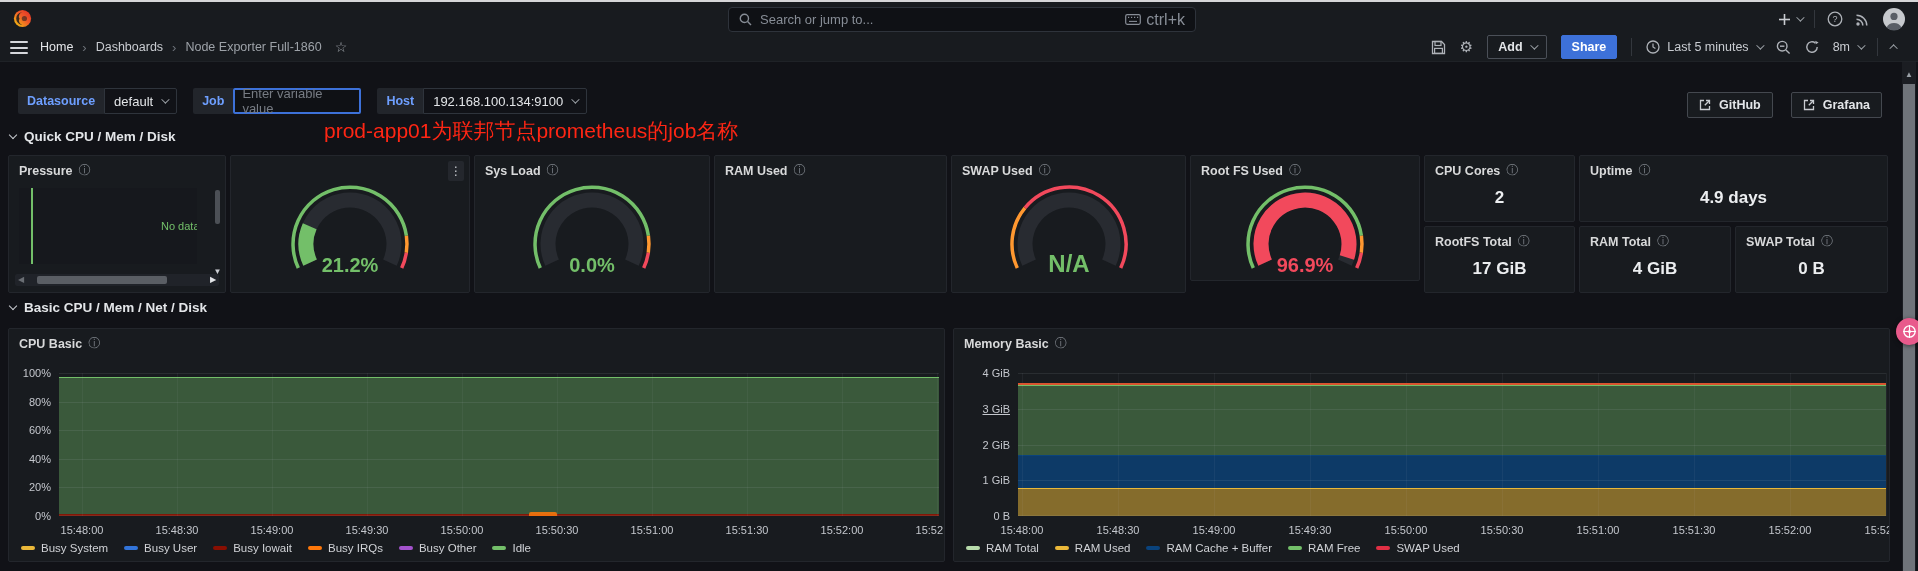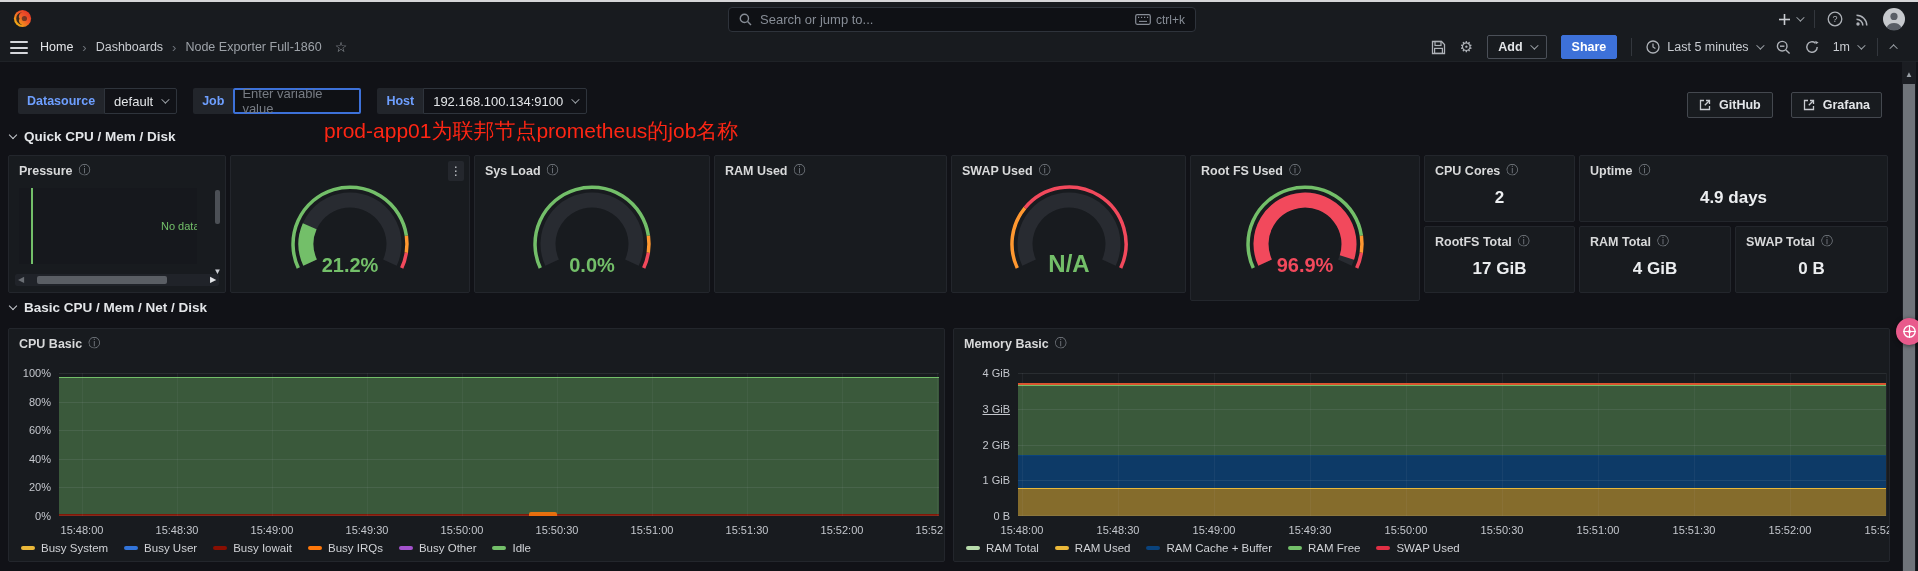--- a/index.html
+++ b/index.html
@@ -5,21 +5,21 @@
 *{margin:0;padding:0;box-sizing:border-box}
 html,body{background:#000}
 body{font-family:"Liberation Sans","DejaVu Sans",sans-serif;-webkit-font-smoothing:antialiased}
 .screen{position:relative;width:1918px;height:571px;background:#111217;overflow:hidden;color:#d8d9da;font-size:13px}
 .topstrip{position:absolute;left:0;top:0;width:100%;height:2px;background:#d6d6d8;z-index:5}
 .topnav{position:absolute;left:0;top:2px;width:100%;height:30px;background:#181b1f}
 .toolbar{position:absolute;left:0;top:32px;width:100%;height:30px;background:#181b1f;border-bottom:1px solid #1f2227}
 .logo{position:absolute;left:13px;top:7px;width:19px;height:19px}
 .searchbox{position:absolute;left:728px;top:5px;width:468px;height:25px;background:#0f1115;border:1px solid #2e333b;border-radius:4px;display:flex;align-items:center;padding:0 10px;color:#878d96}
 .searchbox .ph{margin-left:8px;font-size:13px;flex:1;text-align:left}
-.kshort{display:flex;align-items:center;gap:5px;color:#878d96;font-size:12px}
+.kshort{display:flex;align-items:center;gap:5px;color:#878d96;font-size:16px}
 .nav-right{position:absolute;right:12px;top:4px;height:26px;display:flex;align-items:center;gap:12px}
 .vdiv{width:1px;height:18px;background:#33373d}
 .chev{display:inline-block;width:6px;height:6px;border-right:1.5px solid #9da2a8;border-bottom:1.5px solid #9da2a8;transform:rotate(45deg) translateY(-2px)}
 .chev-up{transform:rotate(-135deg) translateY(-2px)}
 .hamburger{position:absolute;left:10px;top:9px;width:18px;height:13px;display:flex;flex-direction:column;justify-content:space-between;cursor:pointer}
 .hamburger i{display:block;height:2px;background:#d5d7db;border-radius:1px}
 .breadcrumb{position:absolute;left:40px;top:0;height:30px;display:flex;align-items:center;gap:9px;font-size:12.5px}
 .bc-sep{color:#6e737a;font-size:13px}
 .bc-home{color:#e3e5e8;font-weight:500}
 .bc-mid{color:#c9ccd1}
@@ -204,21 +204,21 @@
             <line x1="4" y1="6.2" x2="8.4" y2="6.2" stroke="#aeb2b8" stroke-width="1.4"></line>
           </svg>
       </span>
       <span class="tb-icon">
         <svg width="14" height="14" viewBox="0 0 14 14">
             <path d="M12.2 7 A5.2 5.2 0 1 1 10.4 3.1" fill="none" stroke="#aeb2b8" stroke-width="1.4"></path>
             <polygon points="10.2,0.8 10.8,4.3 13.6,2.6" fill="#aeb2b8"></polygon>
           </svg>
       </span>
       <span class="timebtn">
-        <span>1m</span>
+        <span>8m</span>
         <i class="chev"></i>
       </span>
       <span class="vdiv"></span>
       <span class="tb-icon">
           <i class="chev chev-up"></i>
         </span>
     </div>
   </div>
 
   <div class="varsrow">
@@ -329,21 +329,21 @@
       </div>
     <div class="gaugebox">
         <svg width="210" height="102">
           <path d="M 65.1 80.6 A 44 44 0 1 1 144.9 80.6" stroke="#282b31" stroke-width="15" fill="none"></path>
           <path d="M 53.3 86.1 A 57 57 0 0 1 61.0 25.8" stroke="#FF9830" stroke-width="3.5" fill="none"></path>
           <path d="M 61.0 25.8 A 57 57 0 0 1 156.7 86.1" stroke="#F2495C" stroke-width="3.5" fill="none"></path>
           <text x="105" y="90" text-anchor="middle" fill="#73BF69" font-size="24" font-weight="700" font-family="Liberation Sans, sans-serif">N/A</text>
         </svg>
       </div>
   </div>
-  <div class="panel" style="left:1190px;top:155px;width:230px;height:146px">
+  <div class="panel" style="left:1190px;top:155px;width:230px;height:126px">
     <div class="ptitle">
         <span>Root FS Used</span>
         <span class="info">ⓘ</span>
       </div>
     <div class="gaugebox">
         <svg width="210" height="102">
           <path d="M 65.1 80.6 A 44 44 0 1 1 144.9 80.6" stroke="#282b31" stroke-width="15" fill="none"></path>
           <path d="M 53.3 86.1 A 57 57 0 1 1 161.4 53.7" stroke="#73BF69" stroke-width="3.5" fill="none"></path>
           <path d="M 161.4 53.7 A 57 57 0 0 1 161.3 70.8" stroke="#FF9830" stroke-width="3.5" fill="none"></path>
           <path d="M 161.3 70.8 A 57 57 0 0 1 156.7 86.1" stroke="#F2495C" stroke-width="3.5" fill="none"></path>

